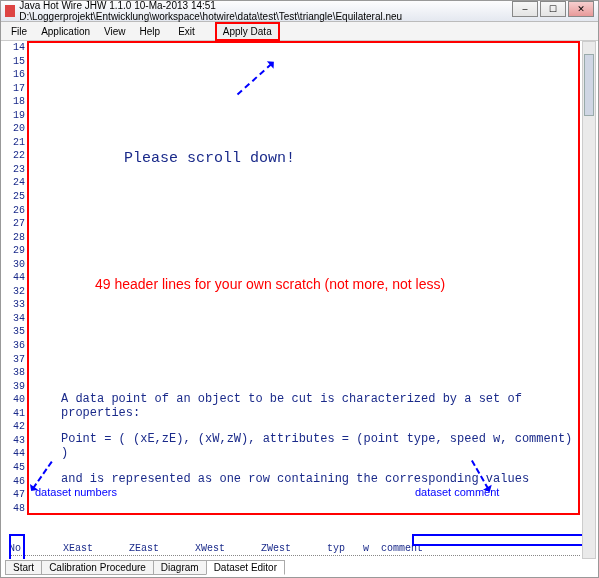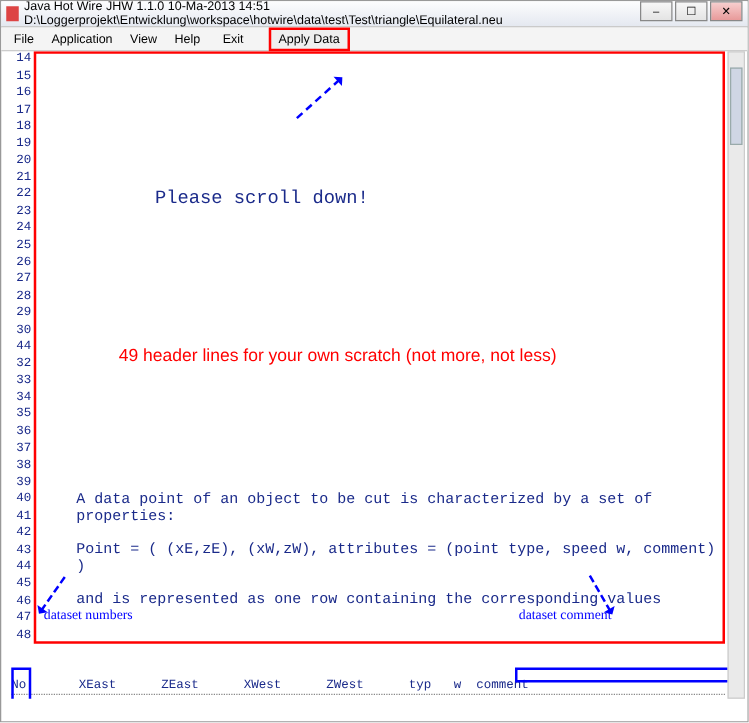--- a/index.html
+++ b/index.html
@@ -109,21 +109,20 @@
     font-family: "Courier New", monospace;
     font-size: 12px;
     color: #1a2a8a;
     line-height: 13.55px;
     margin-left: 16px;
   }
   .annot {
     position: absolute;
     color: #00f;
     font-size: 11px;
-    font-family: Liberation Serif, serif;
   }
   .annot.dsnum { left: 30px; top: 445px; }
   .annot.dscom { left: 410px; top: 445px; }
   .bluebox-rows {
     position: absolute;
     left: 4px; top: 493px;
     width: 16px; height: 60px;
     border: 2px solid #00f;
     box-sizing: border-box;
   }
@@ -293,14 +292,20 @@
 
   </div>
 
   <div class="arrow arrow2"></div>
   <div class="arrow arrow3"></div>
 
   <div class="scrollbar">
     <div class="thumb"></div>
   </div>
 
+  <div class="tabs">
+    <div class="tab">Start</div>
+    <div class="tab">Calibration Procedure</div>
+    <div class="tab">Diagram</div>
+    <div class="tab active">Dataset Editor</div>
+  </div>
 
 </div>
 
 </body></html>

